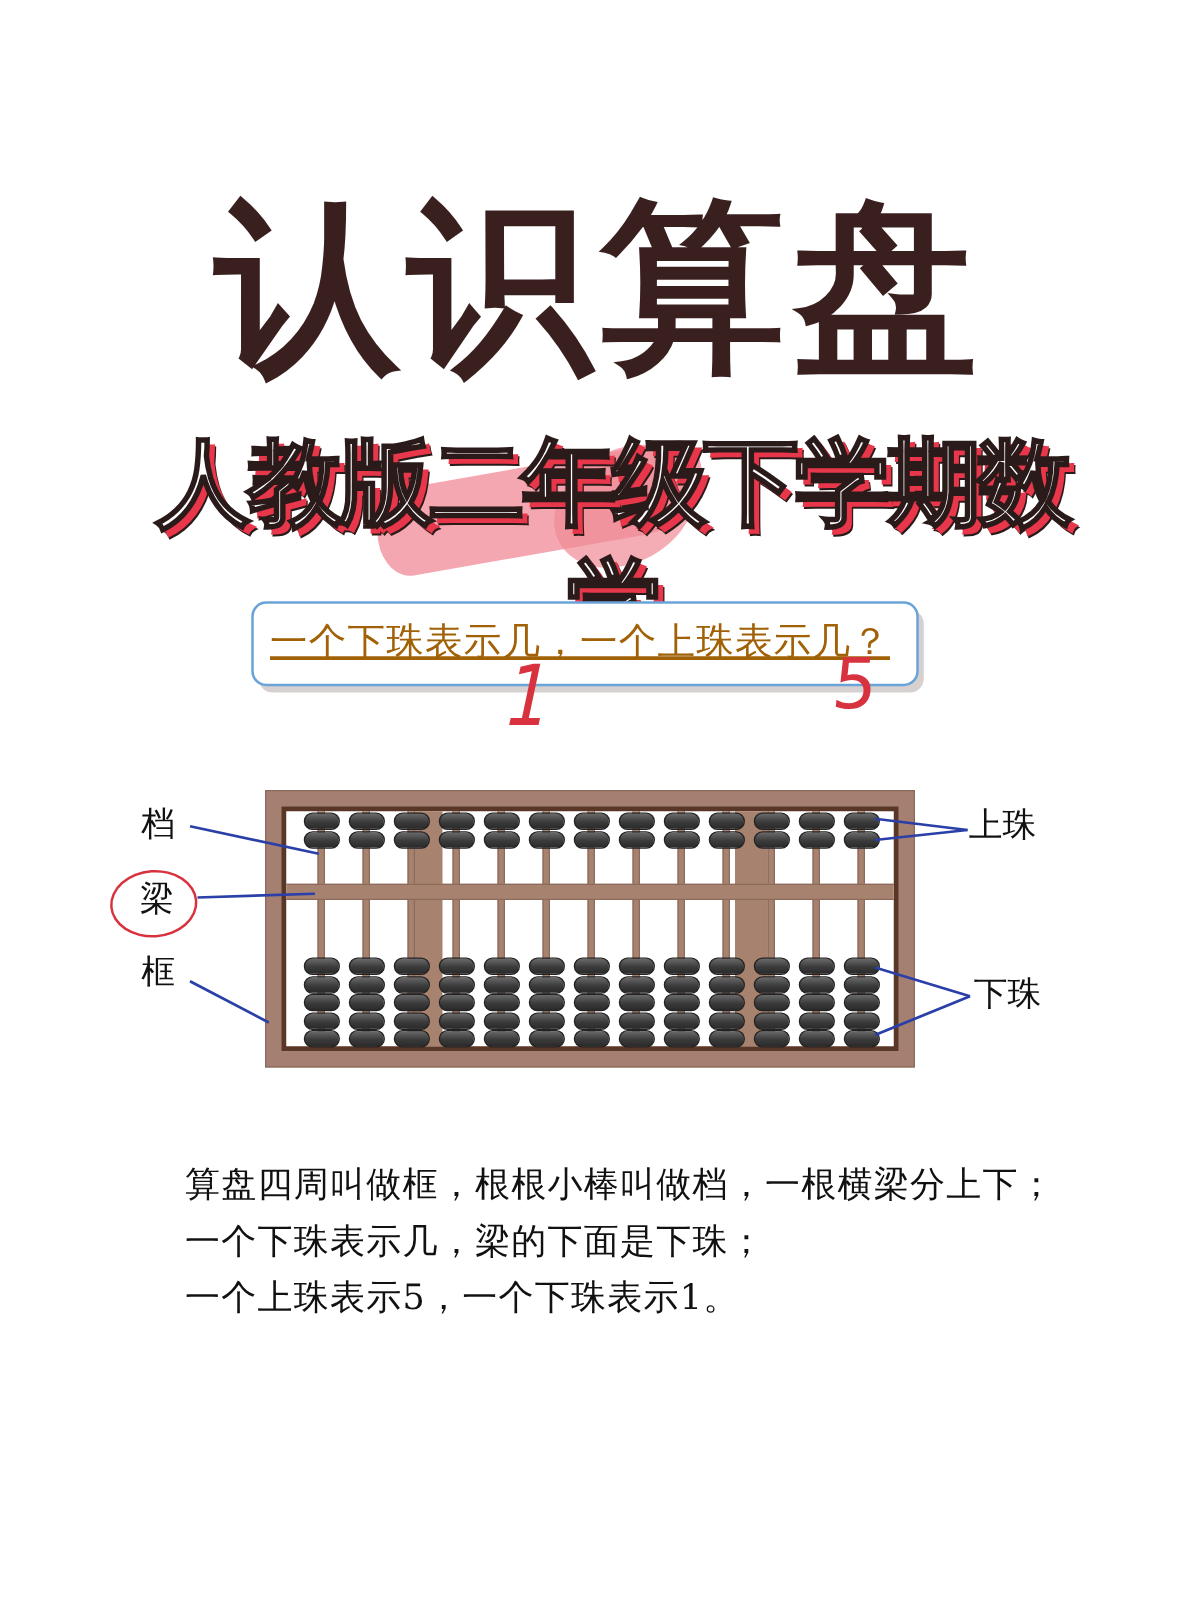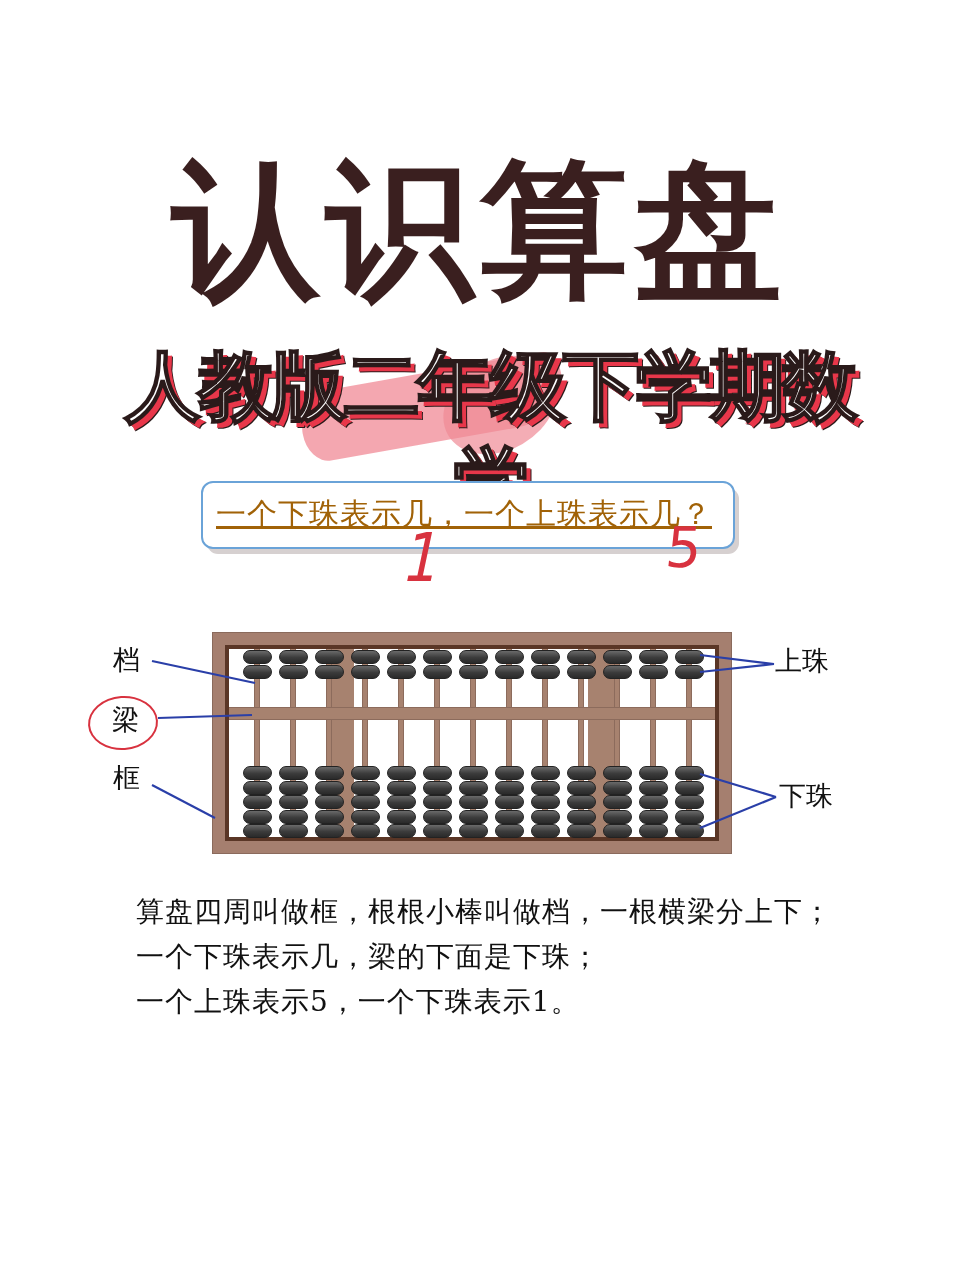--- a/index.html
+++ b/index.html
@@ -85,21 +85,21 @@
   #lbl-xia { left: 779px; top: 781px; }
   #liang-circle {
     left: 88px; top: 696px; width: 66px; height: 50px;
     border: 2.5px solid #d8323f; border-radius: 50%;
     transform: rotate(-4deg);
   }
 
   #lines { left: 0; top: 0; width: 960px; height: 1280px; pointer-events: none; }
 
   
-  .desc { left: 136px; font-size: 28px; line-height: 40px; color: #111; letter-spacing: 1px; }
+  .desc { left: 148px; font-size: 28px; line-height: 40px; color: #111; letter-spacing: 1px; margin-top: 36px; }
   #desc1 { top: 892px; }
   #desc2 { top: 937px; }
   #desc3 { top: 982px; }
 </style>
 </head>
 <body>
 
 <div id="title" class="abs">认识算盘</div>
 
 <div id="swoosh" class="abs"></div>

